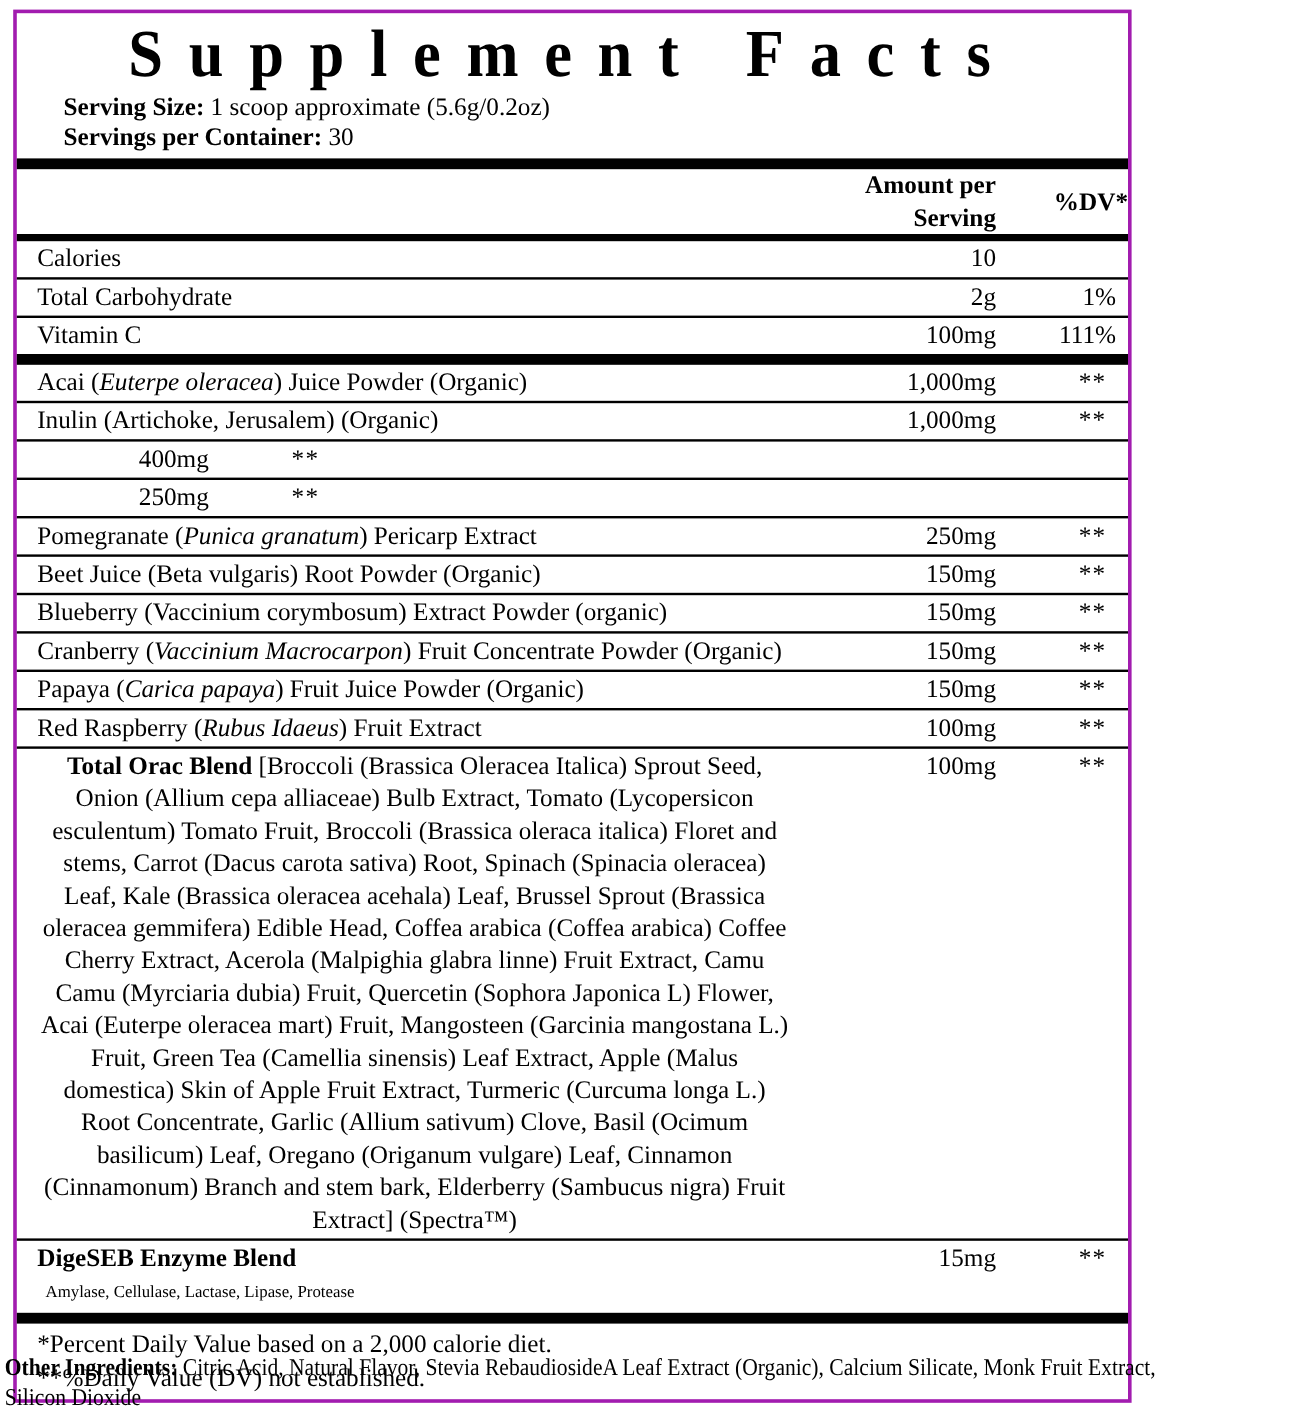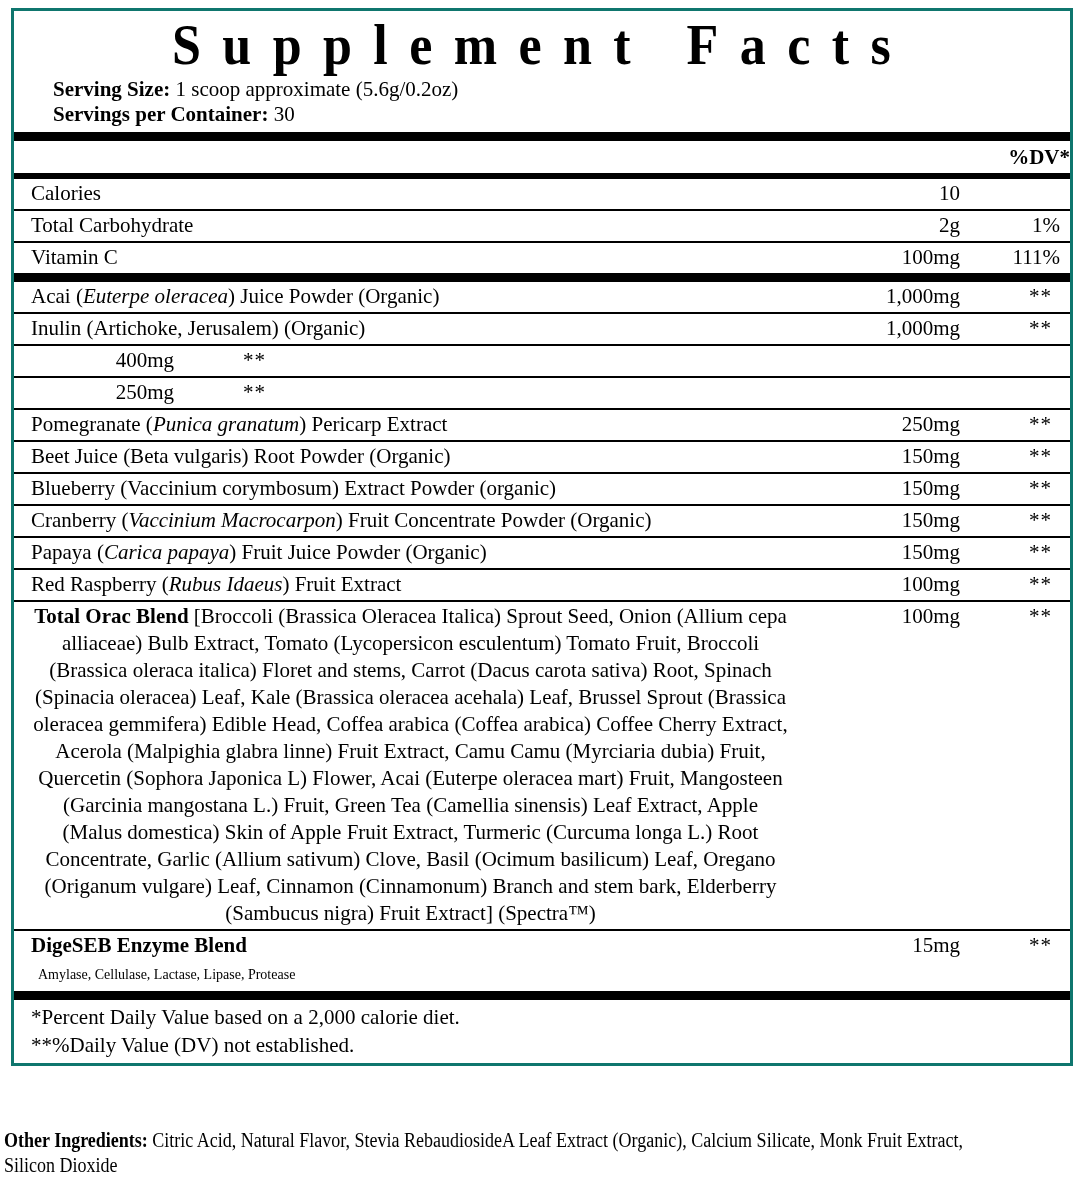--- a/index.html
+++ b/index.html
@@ -10,22 +10,22 @@
   body {
     width: 1084px; height: 1179px;
     font-family: "Liberation Serif", "DejaVu Serif", serif;
     color: #000000;
     overflow: hidden;
   }
 
   .panel {
     position: absolute;
     left: 11px; top: 8px;
-    width: 1062px;
-    border: 3px solid #0f766e;
+    width: 932px;
+    border: 3px solid #a21caf;
     background: #fff;
   }
 
   
   .title {
     font-weight: bold;
     font-size: 56px;
     line-height: 60px;
     letter-spacing: 23px;
     text-align: center;
@@ -133,20 +133,21 @@
     </div>
     <div class="serving-line">
       <b>Servings per Container:</b><span> 30</span>
     </div>
   </div>
 
   <div class="bar-thick"></div>
 
   <div class="hdr">
     <div class="c-name"></div>
+    <div class="c-amt">Amount per Serving</div>
     <div class="c-dv">%DV*</div>
   </div>
 
   <div class="bar-med"></div>
 
   <div>
     <div class="row">
       <div class="c-name">Calories</div>
       <div class="c-amt">10</div>
       <div class="c-dv"></div>

